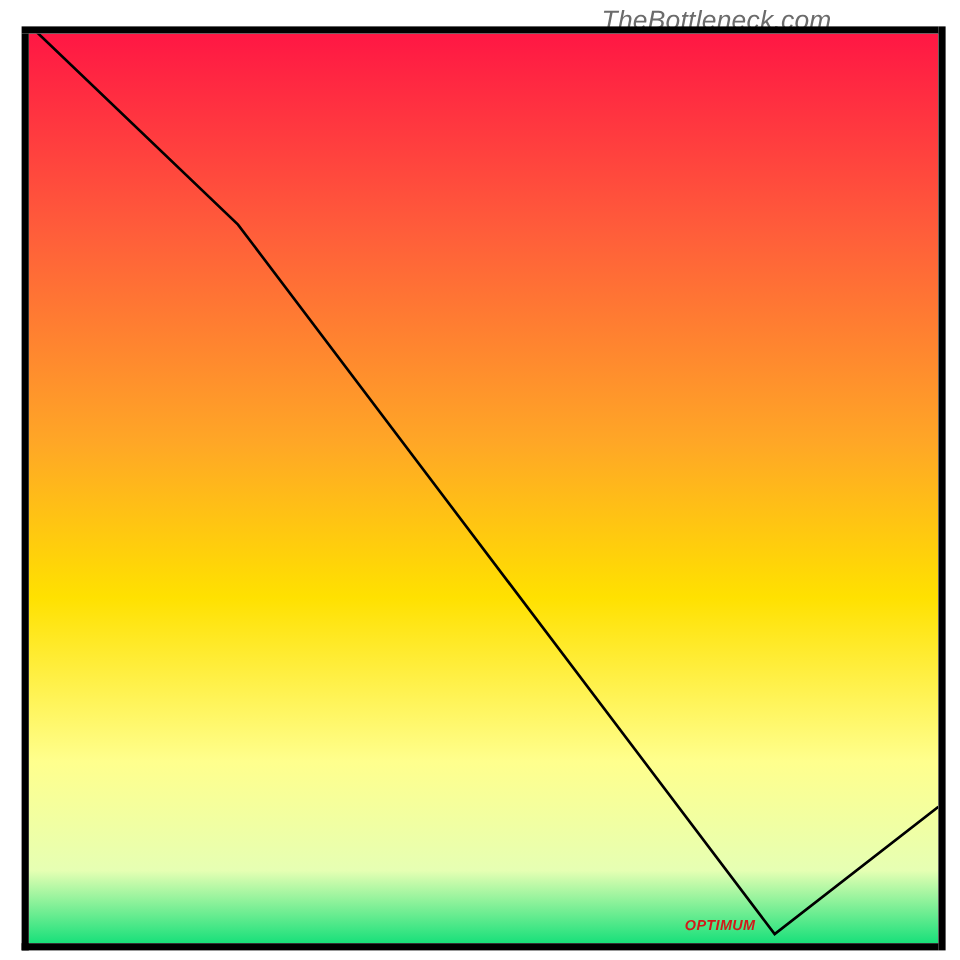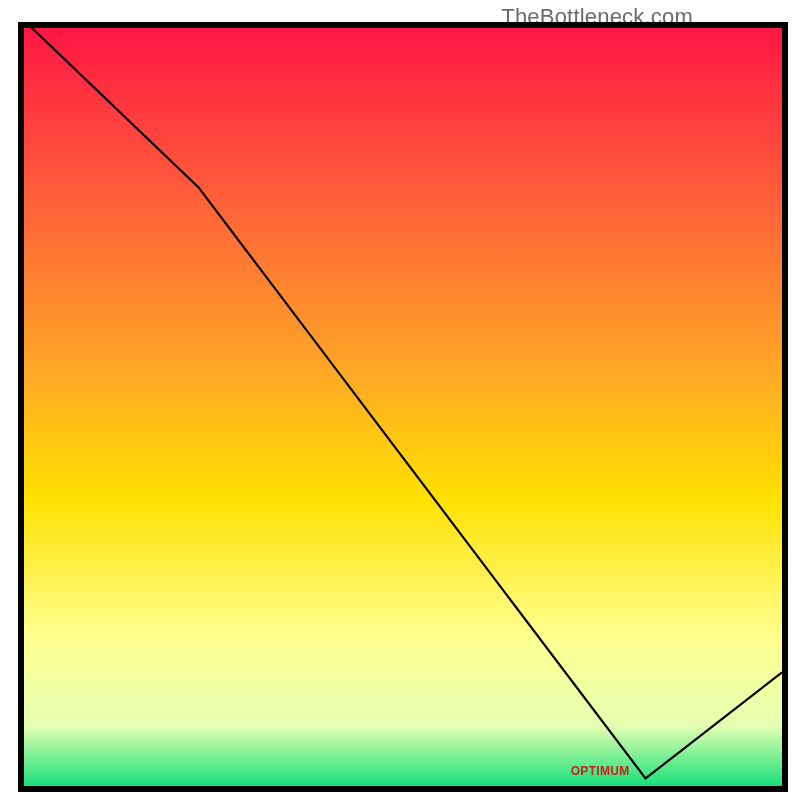--- a/index.html
+++ b/index.html
@@ -1,20 +1,21 @@
 <!DOCTYPE html>
 <html><head>
 <meta charset="utf-8">
 <style>
   * { margin: 0; padding: 0; box-sizing: border-box; }
   html, body { width: 800px; height: 800px; overflow: hidden; background: #fff; }
   .container {
     position: relative;
     width: 711px;
     height: 800px;
+    font-style: italic;
   }
   .watermark {
     position: absolute;
     top: 4px;
     right: 18px;
     font-family: Arial, Helvetica, sans-serif;
     font-size: 22px;
     color: #6b6b6b;
     font-weight: 500;
     letter-spacing: 0.2px;

